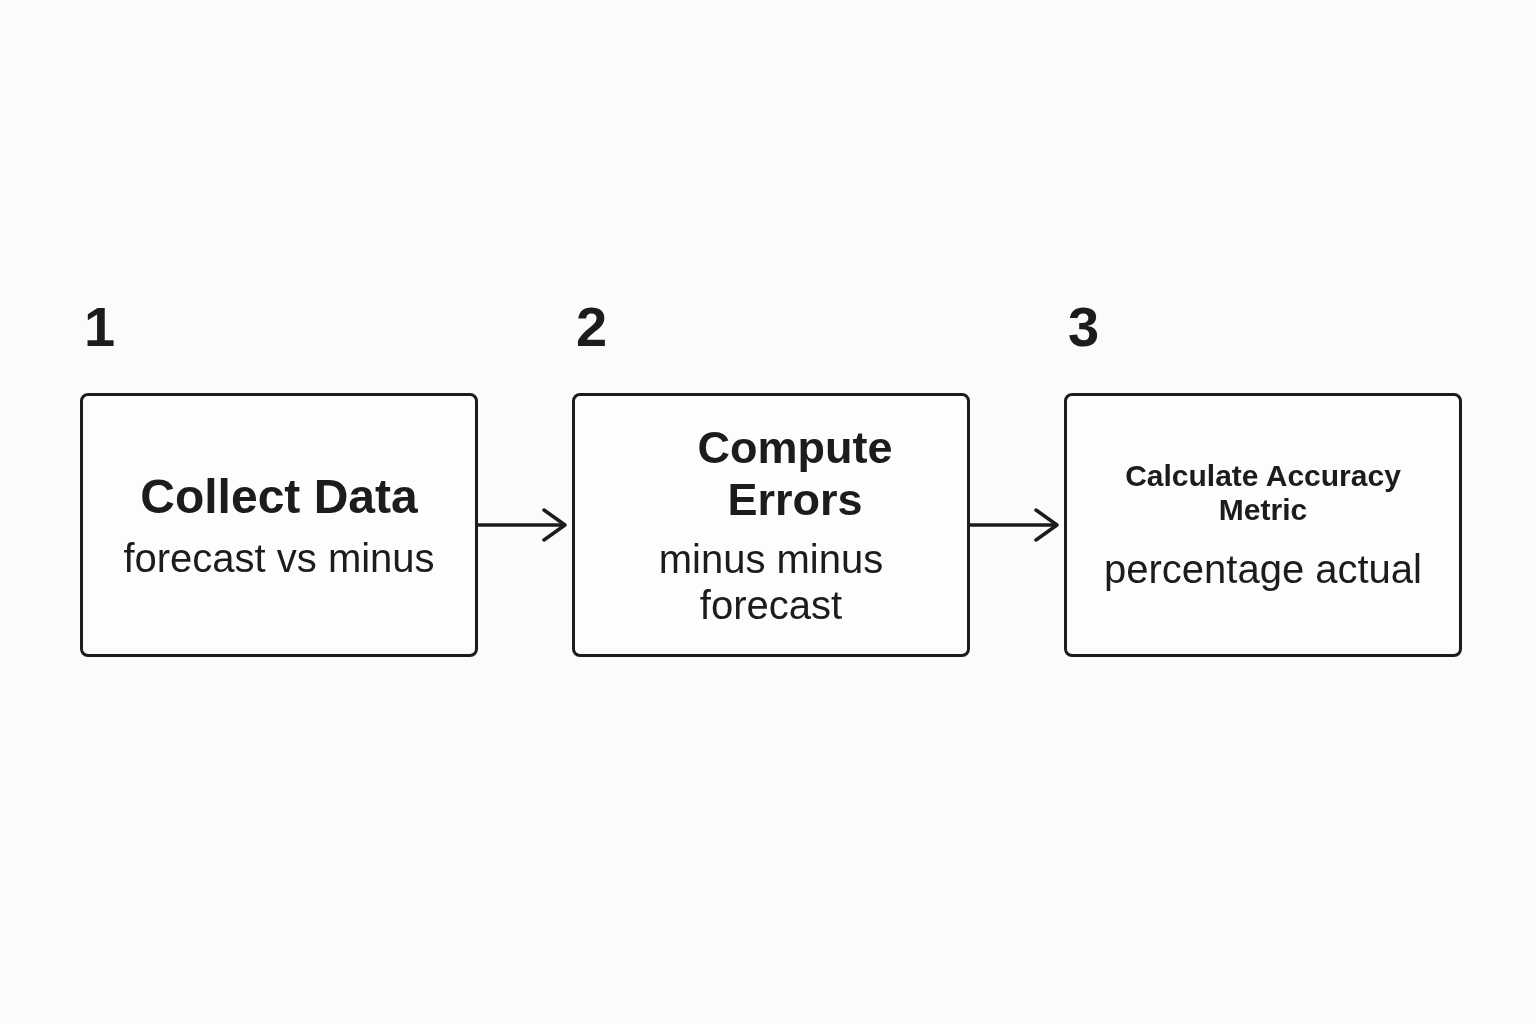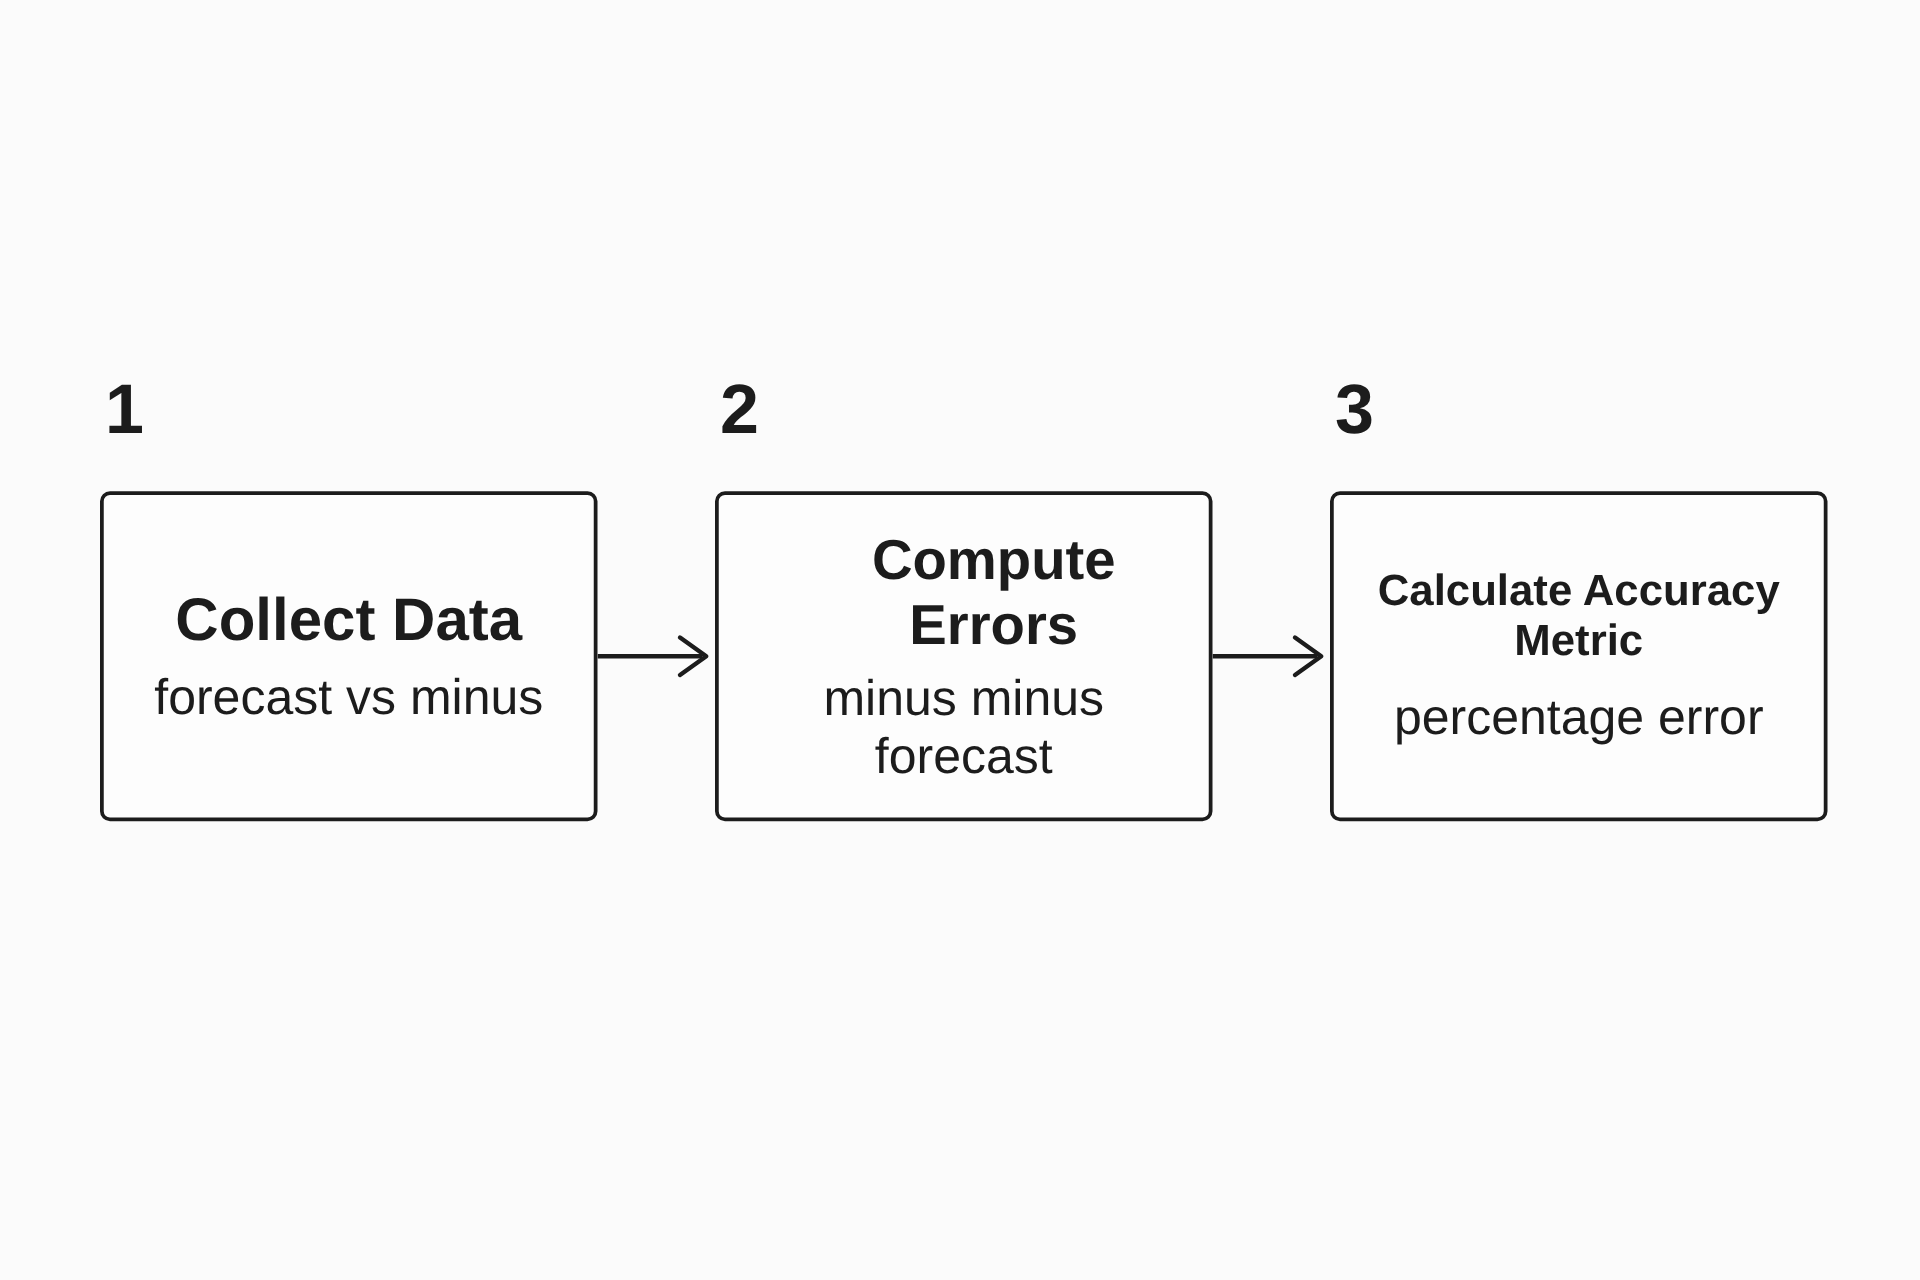--- a/index.html
+++ b/index.html
@@ -58,21 +58,21 @@
   }
   .step-subtitle {
     font-weight: normal;
     color: #1c1c1c;
     line-height: 1.15;
     font-size: 40px;
     max-width: 322px;
   }
   .step:nth-child(1) .step-title { font-size: 48px; }
   .step:nth-child(3) .step-title { font-size: 45px; margin-left: 48px; }
-  .step:nth-child(5) .step-title { font-size: 35px; margin-bottom: 18px; }
+  .step:nth-child(5) .step-title { font-size: 30px; margin-bottom: 18px; }
   .arrow {
     flex: 0 0 auto;
     margin-top: 207px;
     display: block;
   }
 </style>
 </head>
 <body>
 
 <div class="canvas">
@@ -101,18 +101,18 @@
 
     <svg class="arrow" width="94" height="36" viewBox="0 0 94 36">
       <line x1="0" y1="18" x2="84" y2="18" stroke="#1c1c1c" stroke-width="3.5"></line>
       <polyline points="66,3 87,18 66,33" fill="none" stroke="#1c1c1c" stroke-width="3.5" stroke-linecap="round" stroke-linejoin="round"></polyline>
     </svg>
 
     <div class="step">
       <div class="step-number">3</div>
       <div class="step-box">
         <div class="step-title">Calculate Accuracy Metric</div>
-        <div class="step-subtitle">percentage error</div>
+        <div class="step-subtitle">percentage actual</div>
       </div>
     </div>
 
   </div>
 </div>
 
 </body></html>

